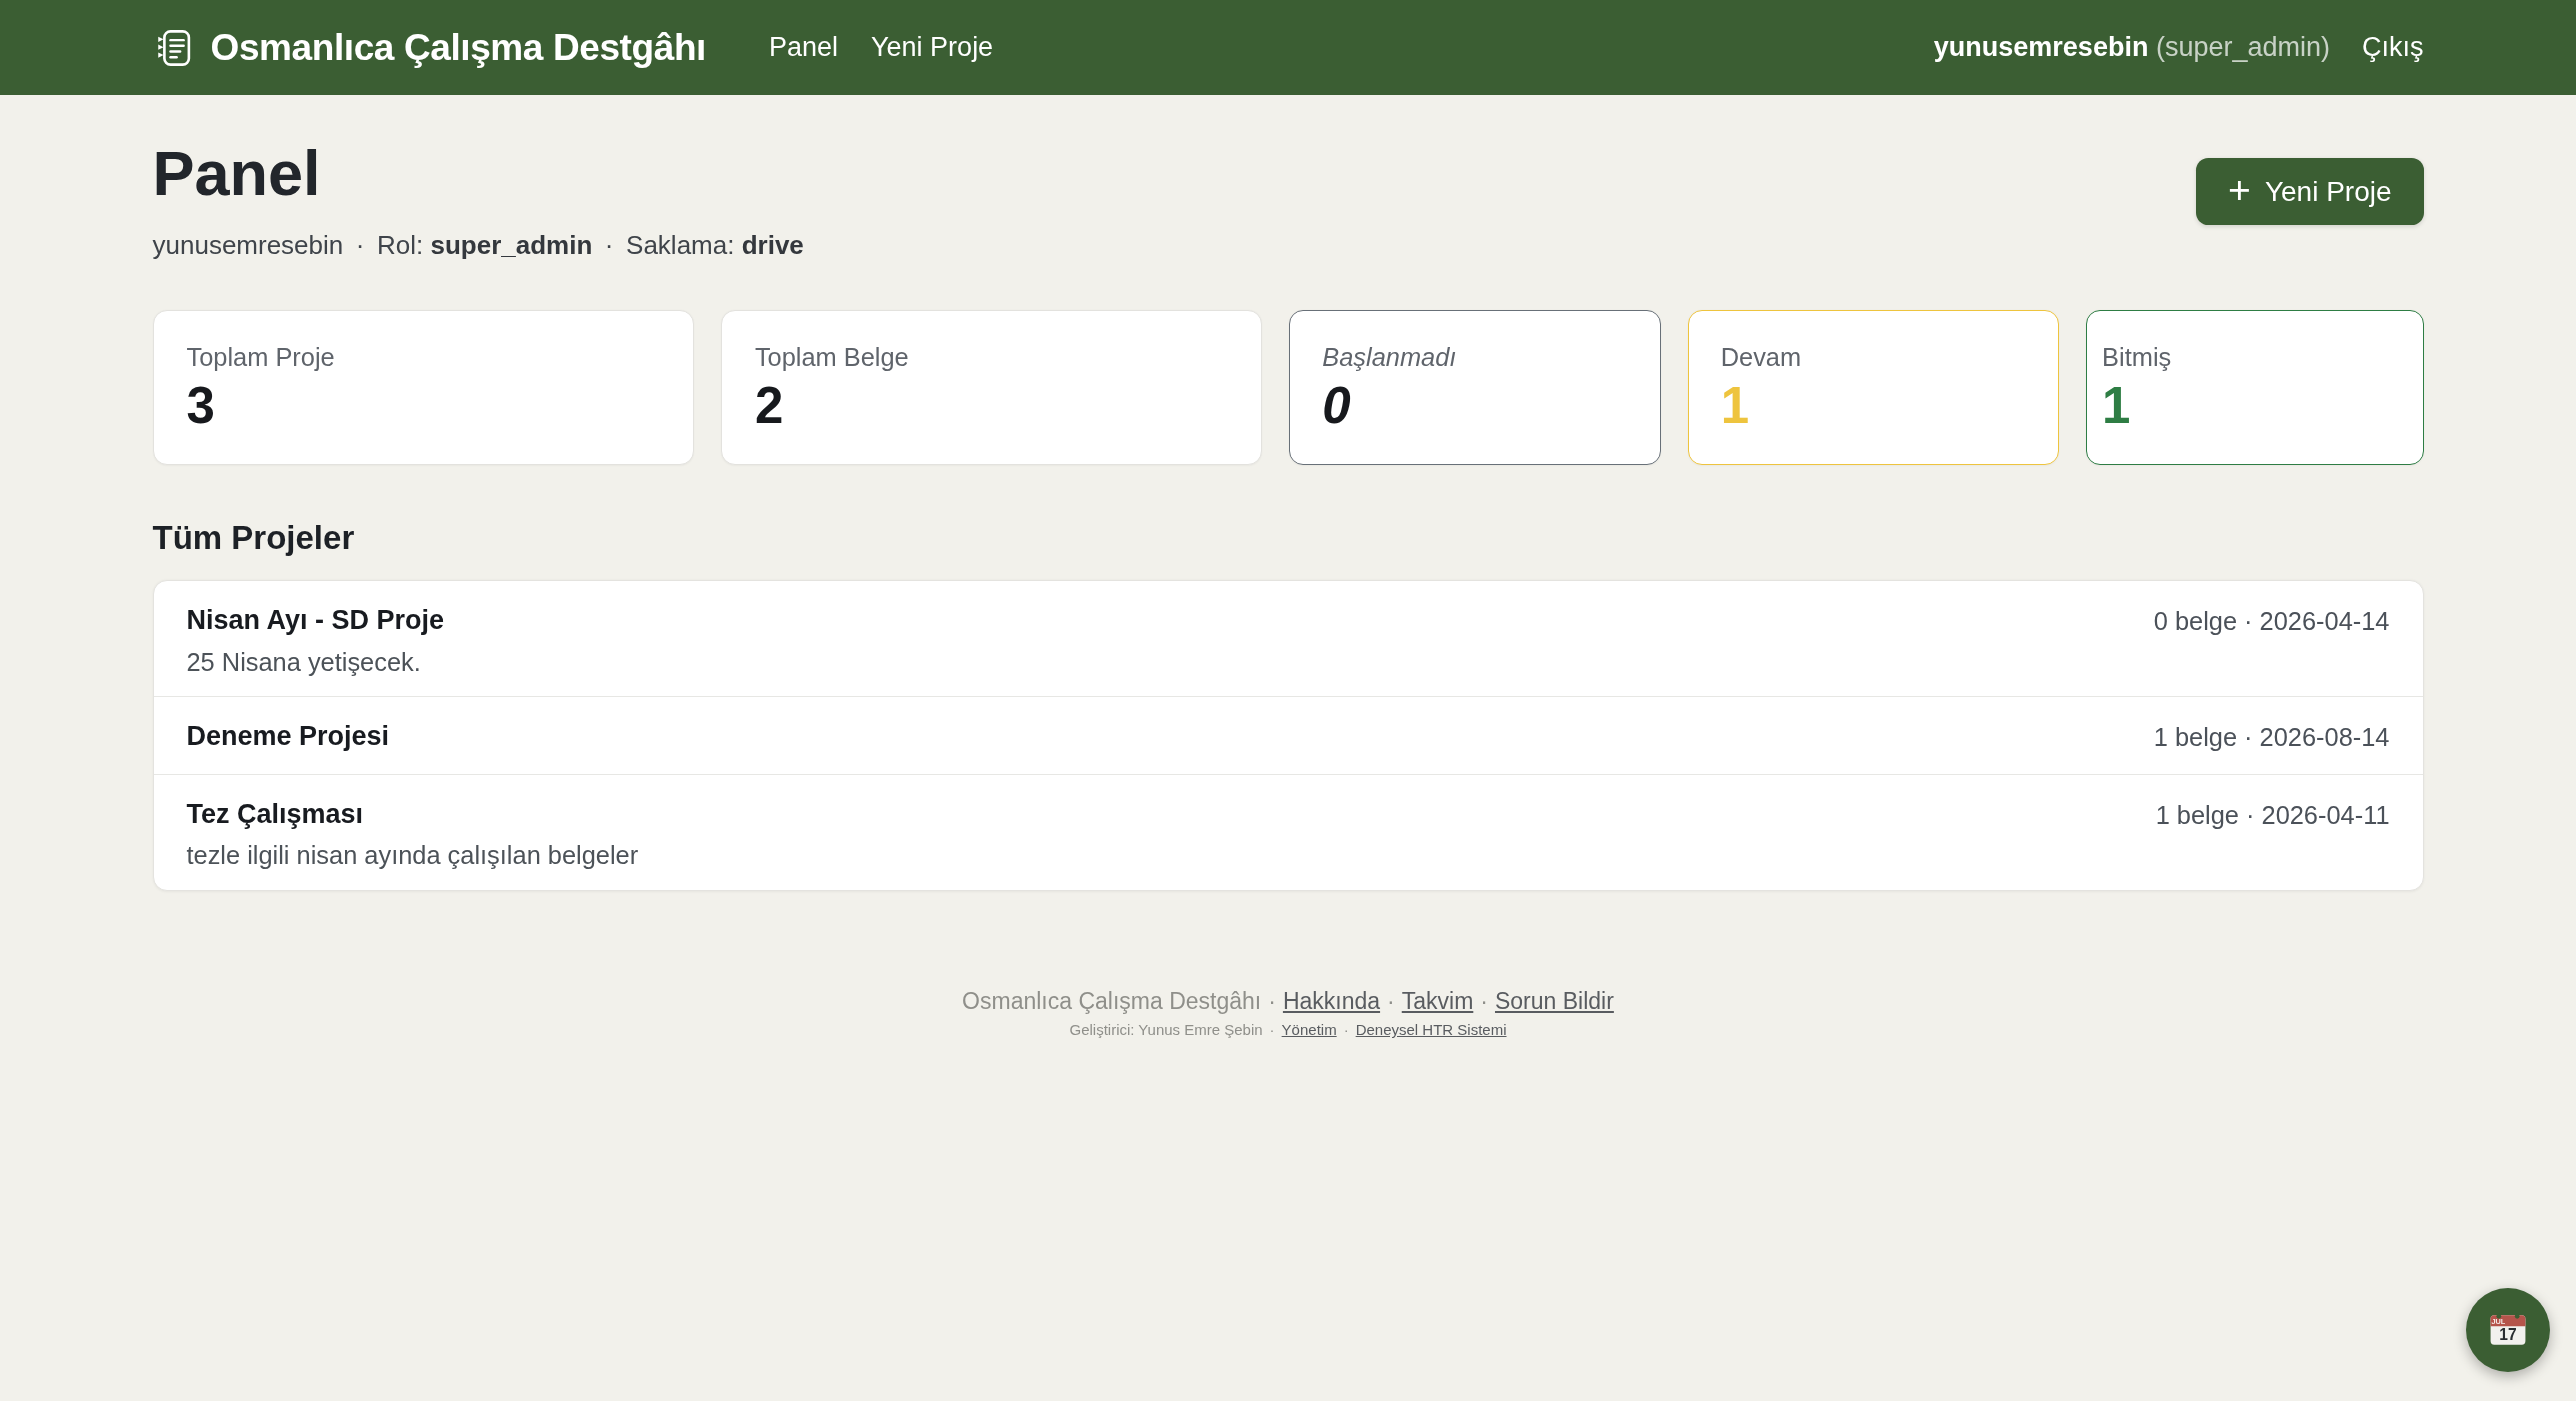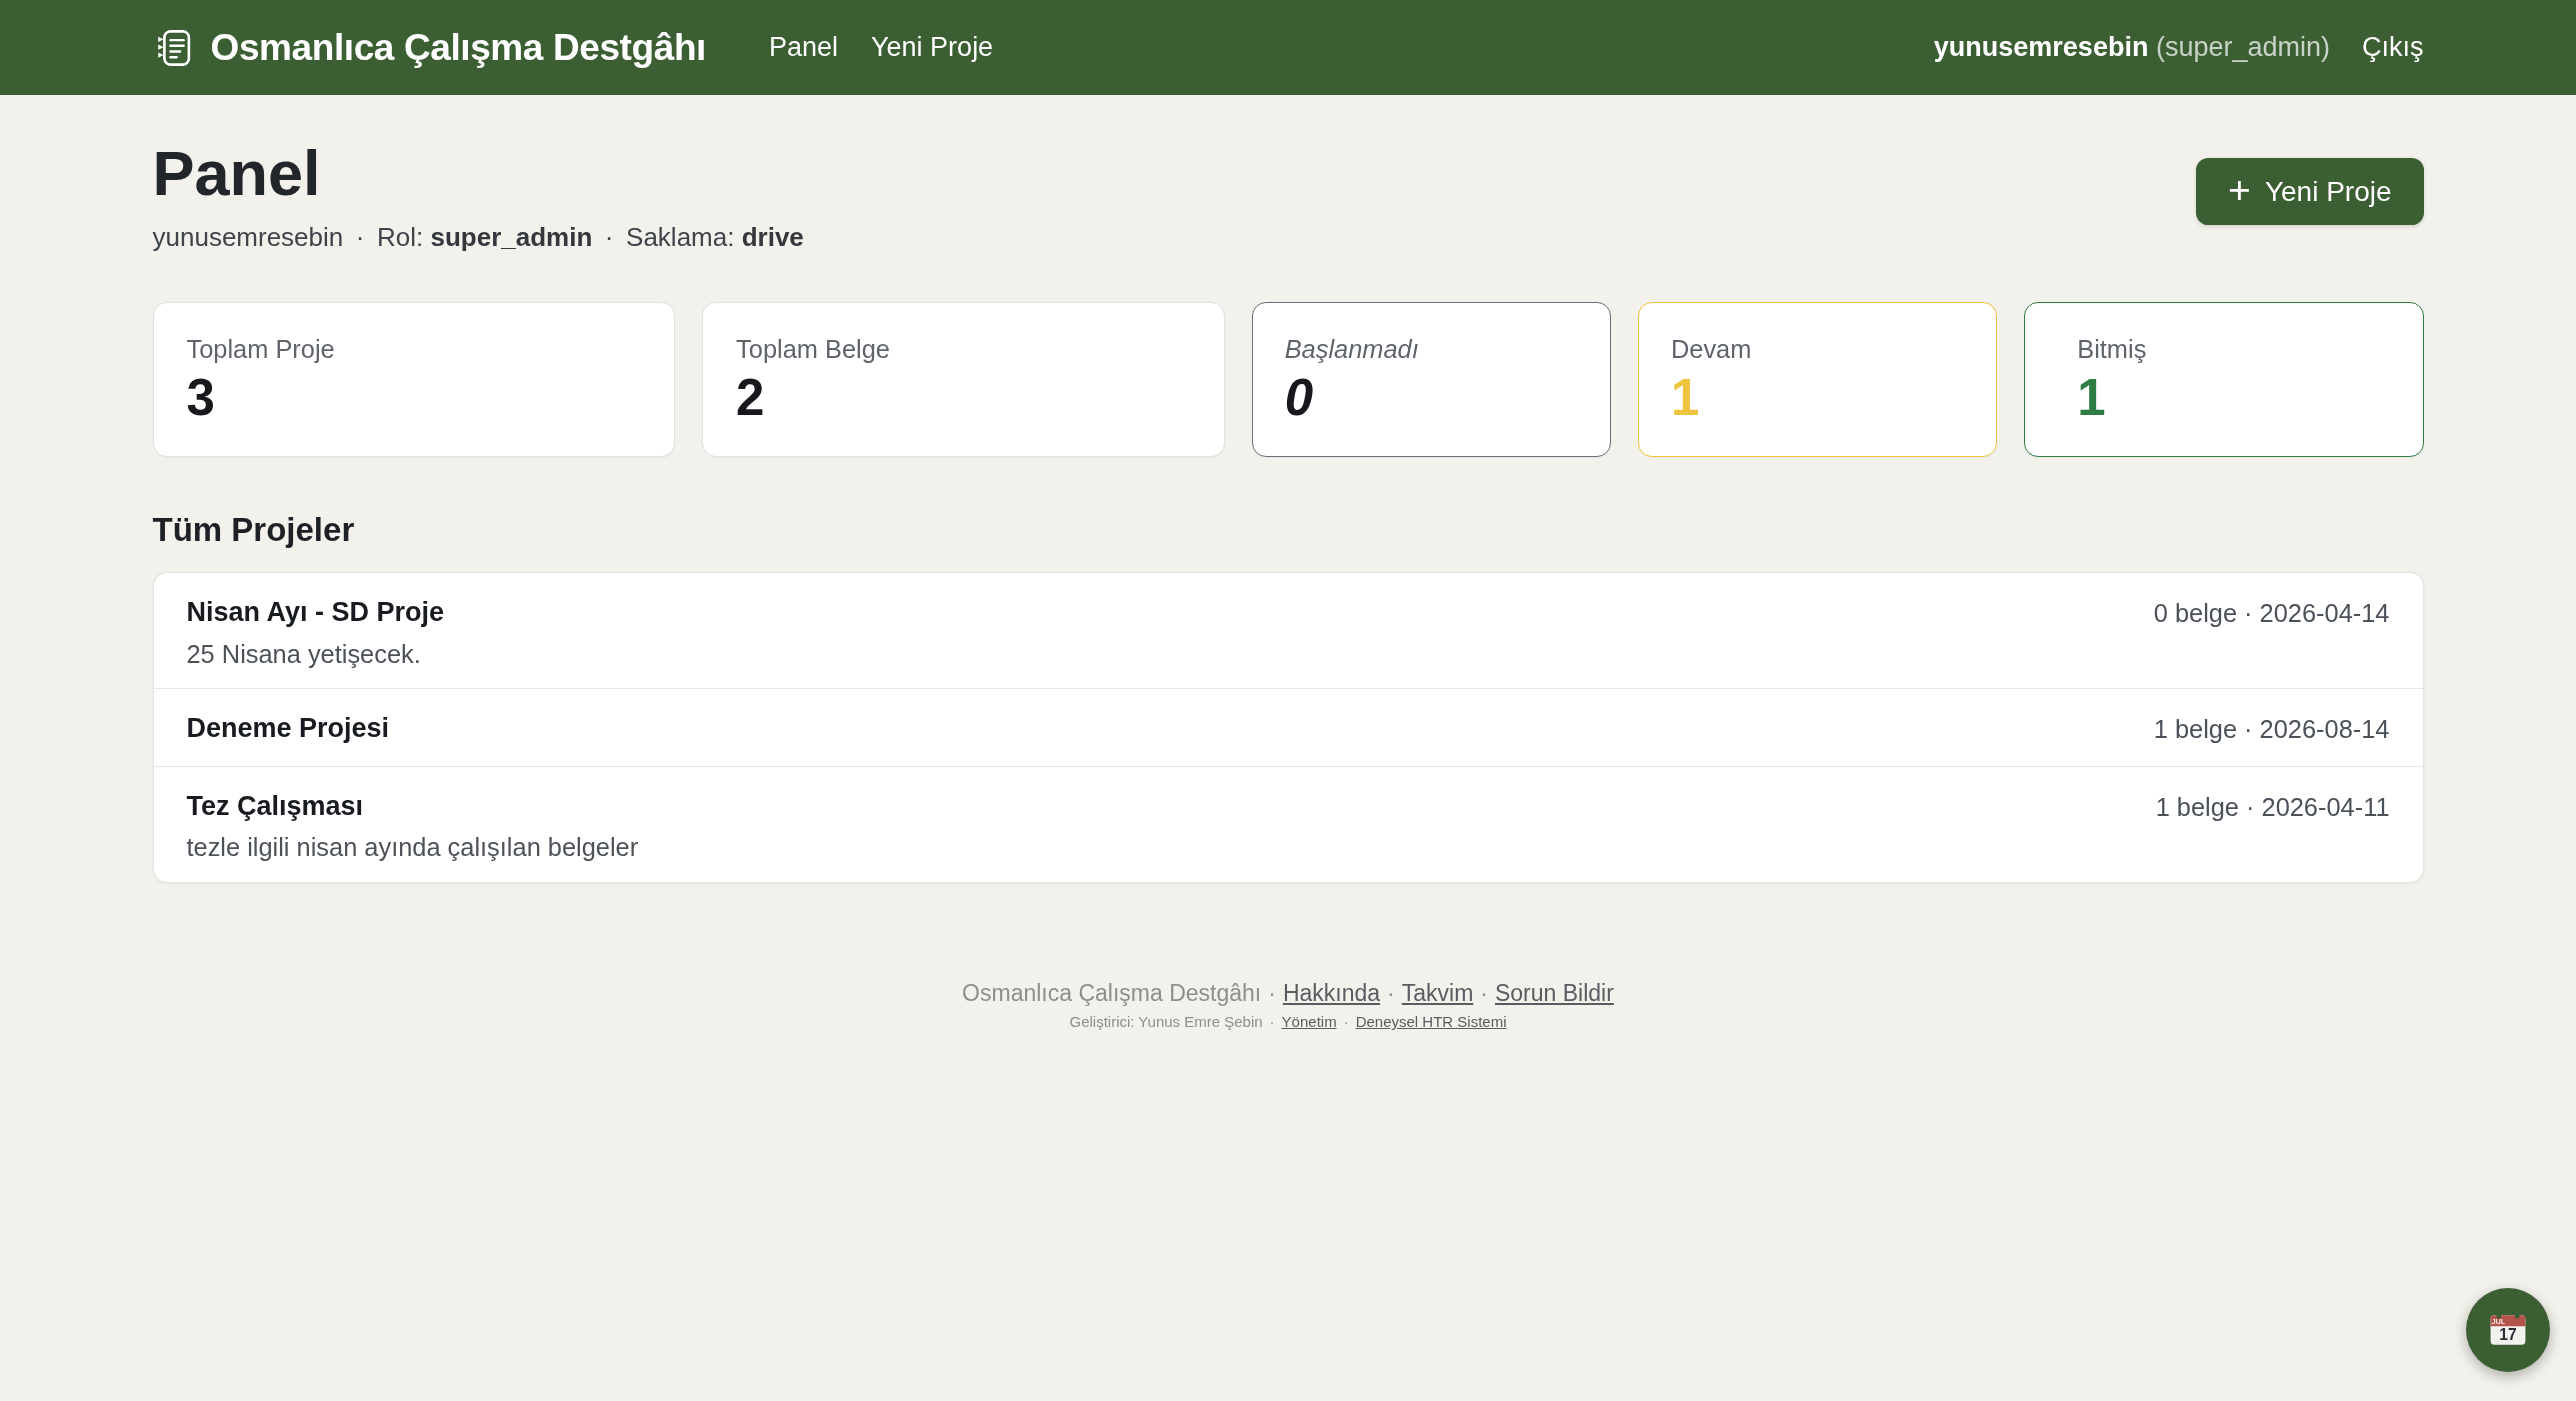--- a/index.html
+++ b/index.html
@@ -69,21 +69,21 @@
     justify-content: space-between;
     align-items: flex-start;
   }
   .page-title {
     font-size: 63px;
     font-weight: 700;
     color: #22262b;
     line-height: 1.1;
   }
   .page-subtitle {
-    margin-top: 11px;
+    margin-top: 19px;
     font-size: 26px;
     color: #3f444a;
     line-height: 1.4;
   }
   .page-subtitle b { color: #34383d; }
   .sep { margin: 0 5.3px; color: #3f444a; }
 
   .btn-primary {
     margin-top: 19px;
     display: inline-flex;
@@ -114,21 +114,21 @@
     background: #ffffff;
     border: 0.9px solid #e3e2de;
     border-radius: 14px;
     padding: 32px 33px;
     box-shadow: 0 0.9px 1.8px rgba(0,0,0,0.04);
     flex: 1 1 0;
   }
   .stat--wide { flex: 1.55 1 0; }
   .stat--gray  { border: 1.8px solid #687078; padding: 32px 32px; font-style: italic; }
   .stat--amber { border: 1.8px solid #eec43e; padding: 32px 32px; }
-  .stat--green { border: 1.8px solid #2e7d44; padding: 32px 52px; }
+  .stat--green { border: 1.8px solid #2e7d44; padding: 32px 15px; }
   .stat-label { font-size: 25.4px; color: #5f646b; }
   .stat-value {
     margin-top: 7px;
     font-size: 51px;
     font-weight: 700;
     color: #17191d;
     line-height: 1.05;
   }
   .stat--amber .stat-value { color: #eec43e; }
   .stat--green .stat-value { color: #2e7d44; }

